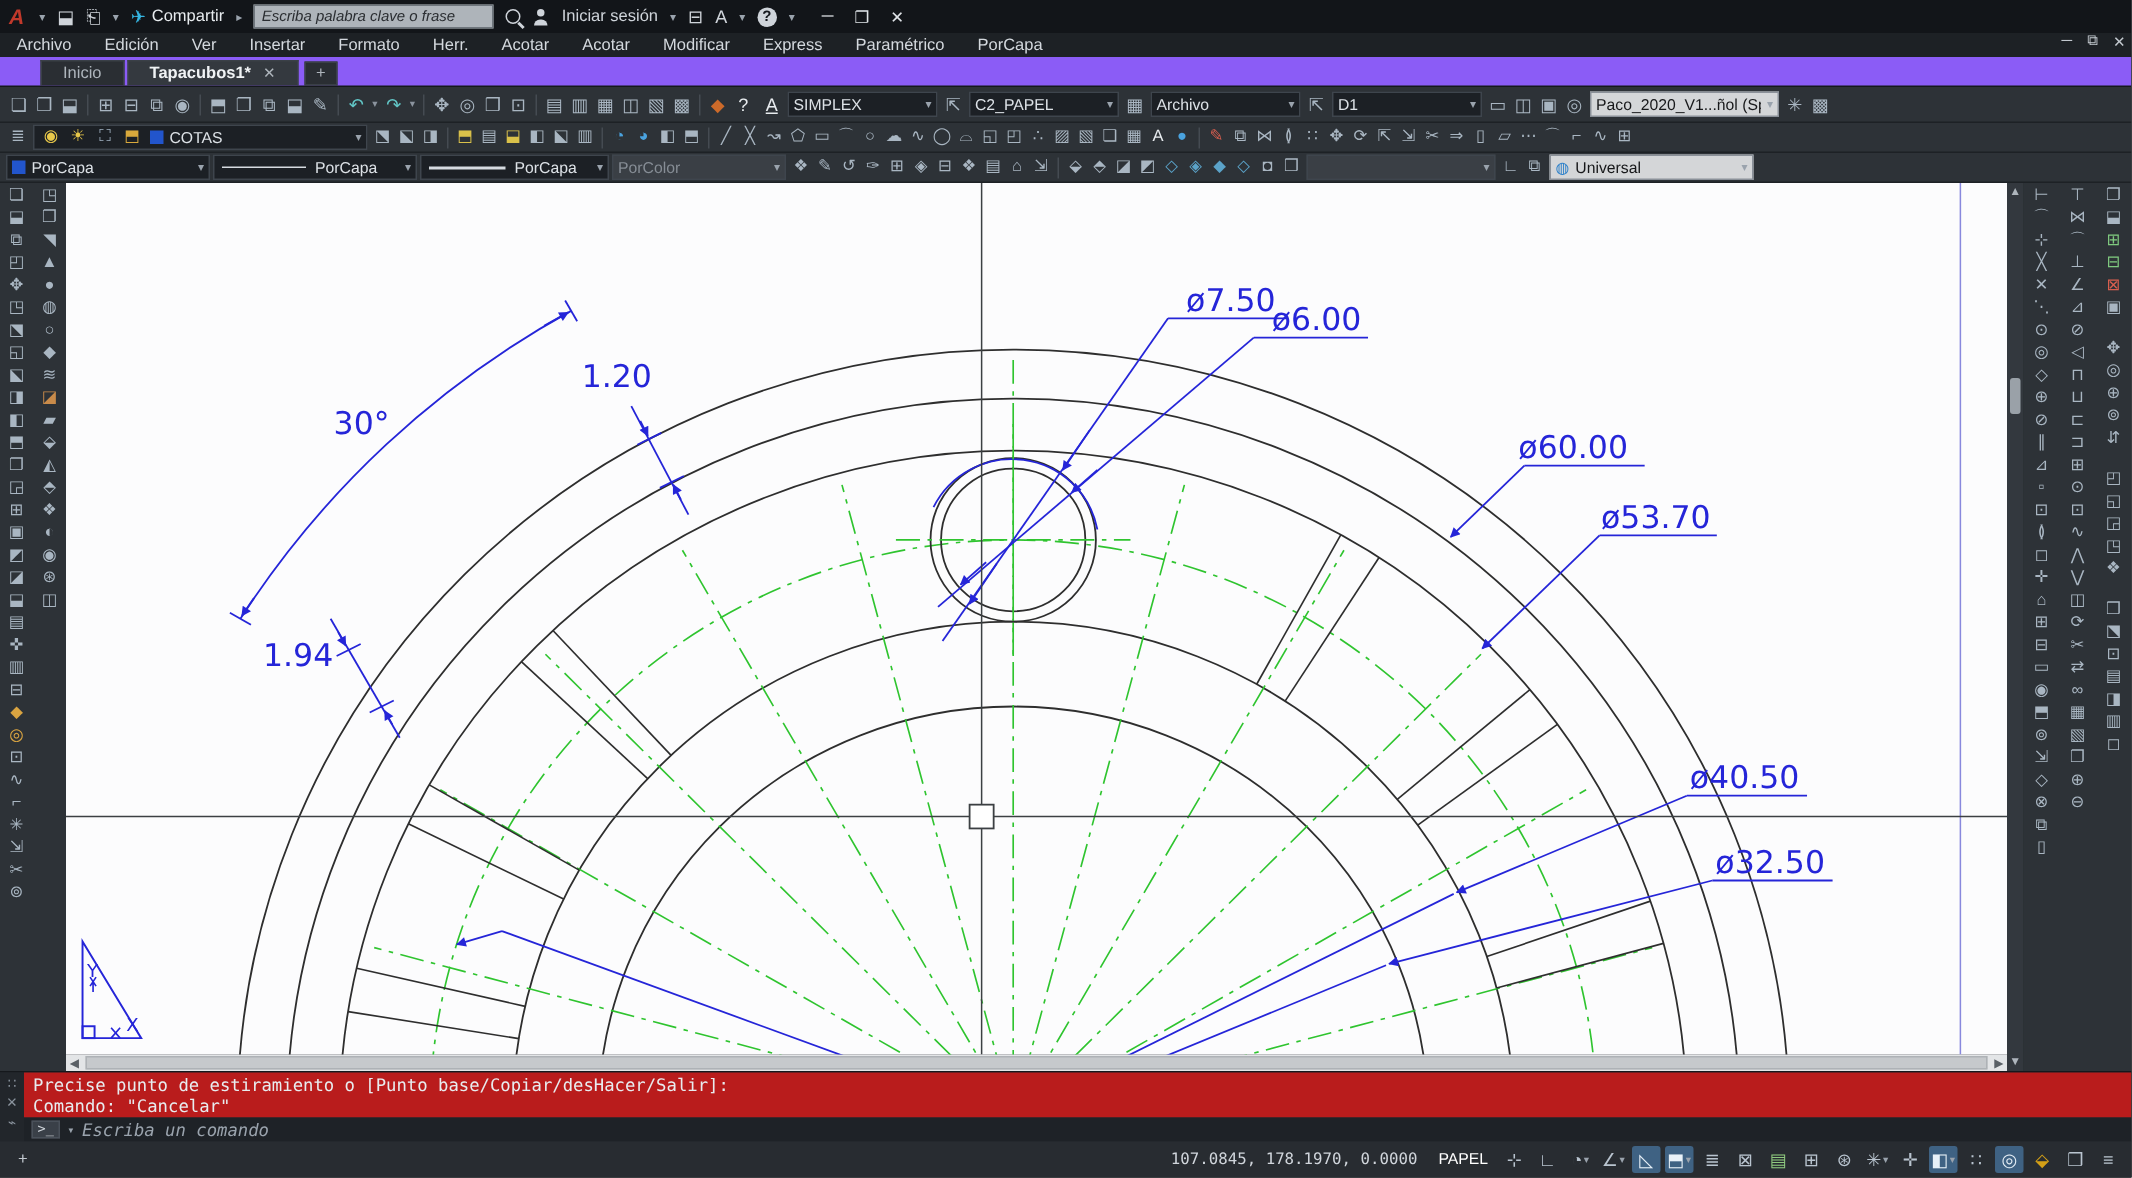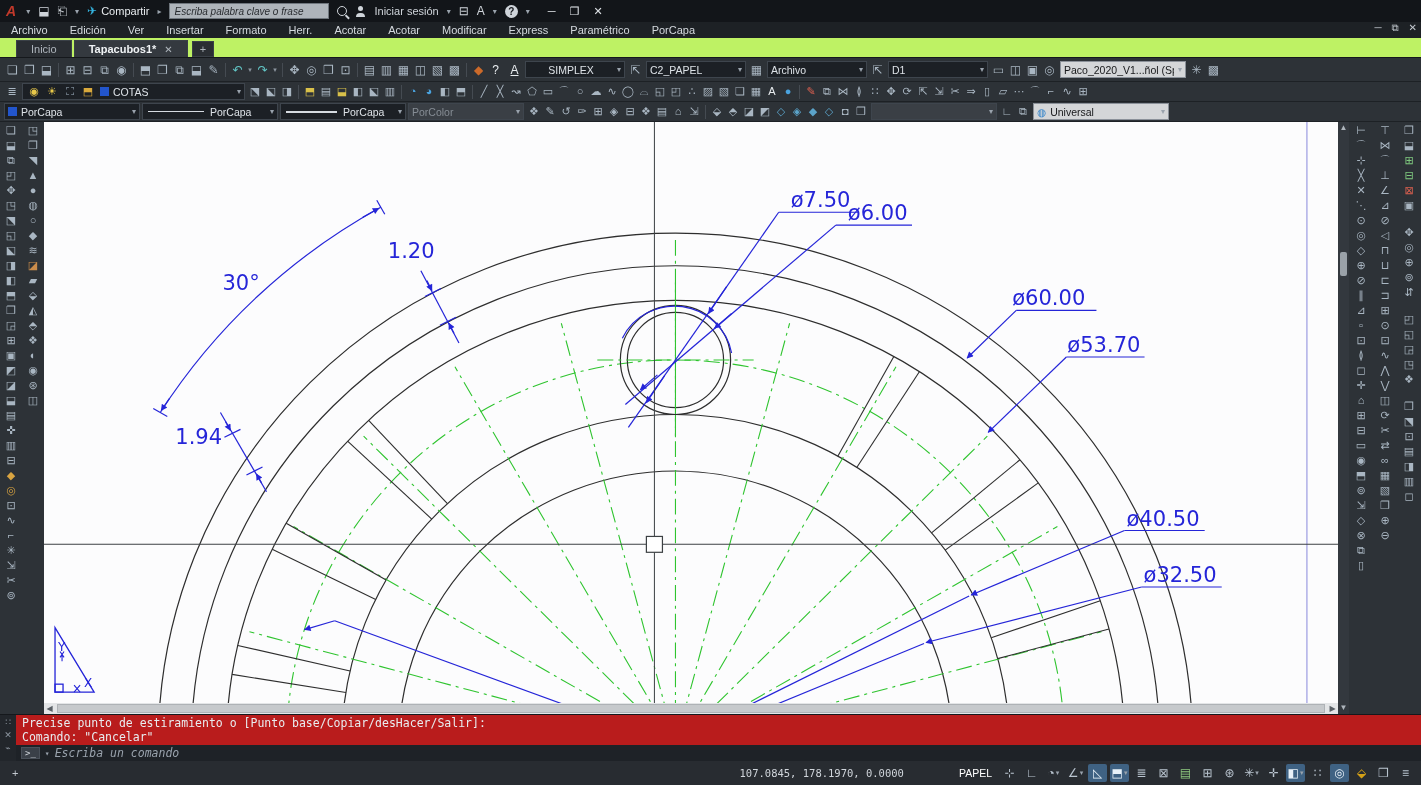--- a/index.html
+++ b/index.html
@@ -23,21 +23,21 @@
   .person::before{content:"";position:absolute;left:3px;top:0;width:5px;height:5px;border-radius:50%;background:#cfd4da;}
   .person::after{content:"";position:absolute;left:1px;bottom:0;width:9px;height:4px;border-radius:4px 4px 0 0;background:#cfd4da;}
   .help{width:13px;height:13px;border-radius:50%;background:#cfd4da;color:#15181d;font-size:10px;font-weight:bold;
         display:inline-flex;align-items:center;justify-content:center;}
   .winbtns{display:flex;gap:14px;margin-left:10px;margin-right:4px;color:#dfe3e7;font-size:11px;}
   
   .menubar{height:16px;background:#1d2125;display:flex;align-items:center;gap:0;flex:0 0 auto;position:relative;}
   .menu-item{padding:0 11px;color:#d4d9de;cursor:default;}
   .docbtns{position:absolute;right:4px;top:0;display:flex;gap:10px;color:#c3c9cf;font-size:10px;}
   
-  .filetabs{height:19px;background:#bef264;display:flex;align-items:flex-end;padding-left:16px;flex:0 0 auto;border-bottom:1px solid #15181c;}
+  .filetabs{height:19px;background:#8b5cf6;display:flex;align-items:flex-end;padding-left:27px;flex:0 0 auto;border-bottom:1px solid #15181c;}
   .ftab{padding:2px 14px;margin-right:2px;background:#2a2e33;color:#aeb5bc;border:1px solid #3a4047;border-bottom:none;display:flex;gap:8px;align-items:center;}
   .ftab.active{background:#34393f;color:#f0f3f5;font-weight:bold;}
   .ftab .x{font-weight:normal;color:#aeb5bc;font-size:10px;}
   .newtab{padding:1px 7px;color:#aeb5bc;border:1px solid #3a4047;background:#2a2e33;margin-left:2px;}
   
   .toolbar{display:flex;align-items:center;background:#2d3237;border-bottom:1px solid #1d2125;flex:0 0 auto;gap:2px;padding:0 4px;}
   .t1{height:23px;} .t2{height:19px;} .t3{height:19px;}
   .ticon{width:17px;text-align:center;color:#a9b6c2;font-size:12px;flex:0 0 auto;cursor:default;line-height:1;}
   .t2 .ticon,.t3 .ticon{font-size:11px;width:16px;}
   .ticon.small{width:8px;font-size:7px;color:#8b949e;}
@@ -76,21 +76,21 @@
   .cmdinput{height:16px;background:#1e2227;display:flex;align-items:center;gap:5px;padding:0 5px;
             font-family:"DejaVu Sans Mono",monospace;font-size:11.5px;color:#9aa3ad;font-style:italic;}
   .cmdbadge{background:#3a4048;color:#cfd4da;font-style:normal;font-size:9px;padding:0 3px;border:1px solid #4a515a;}
   
   .statusbar{height:24px;background:#282c31;display:flex;align-items:center;flex:0 0 auto;padding:0 6px;gap:2px;}
   .ltab{padding:3px 10px;background:#31363c;color:#c3c9d0;border-radius:2px;margin-right:3px;}
   .ltab.active{background:#454b55;color:#ffffff;font-weight:bold;}
   .lplus{color:#c3c9d0;padding:0 6px;}
   .sb-right{margin-left:auto;display:flex;align-items:center;gap:3px;}
   .coords{font-family:"DejaVu Sans Mono",monospace;font-size:10.5px;color:#d0d5db;margin-right:6px;}
-  .papel{color:#fff;padding:2px 5px;font-size:10.5px;margin-left:41px;}
+  .papel{color:#fff;padding:2px 5px;font-size:10.5px;}
   .sic{width:19px;height:18px;display:inline-flex;align-items:center;justify-content:center;color:#b9c4cf;font-size:12px;border-radius:2px;gap:1px;}
   .sic.hl{background:#3f6283;color:#e8f1f8;}
   .sic .dd2{font-size:7px;color:#9aa3ad;}
 </style>
 </head>
 <body>
 
 <div id="root">
 
   <div class="titlebar">
@@ -185,21 +185,21 @@
         <span class="ticon">▥</span>
         <span class="ticon">▦</span>
         <span class="ticon">◫</span>
         <span class="ticon">▧</span>
         <span class="ticon">▩</span>
         <span class="tbar"></span>
         <span class="ticon" style="color: rgb(204, 106, 42);">◆</span>
         <span class="ticon" style="color: rgb(232, 236, 239);">?</span>
       </span>
     <span class="ticon" style="text-decoration:underline;color:#e8ecef;">A</span>
-    <span class="combo" style="width:92px;text-align:center;">
+    <span class="combo" style="width:92px;">
       <span class="val">SIMPLEX</span>
         <span class="car">▾</span>
       </span>
     <span style="display:flex;align-items:center;">
         <span class="ticon">⇱</span>
       </span>
     <span class="combo" style="width:92px;">
       <span class="val">C2_PAPEL</span>
         <span class="car">▾</span>
       </span>

